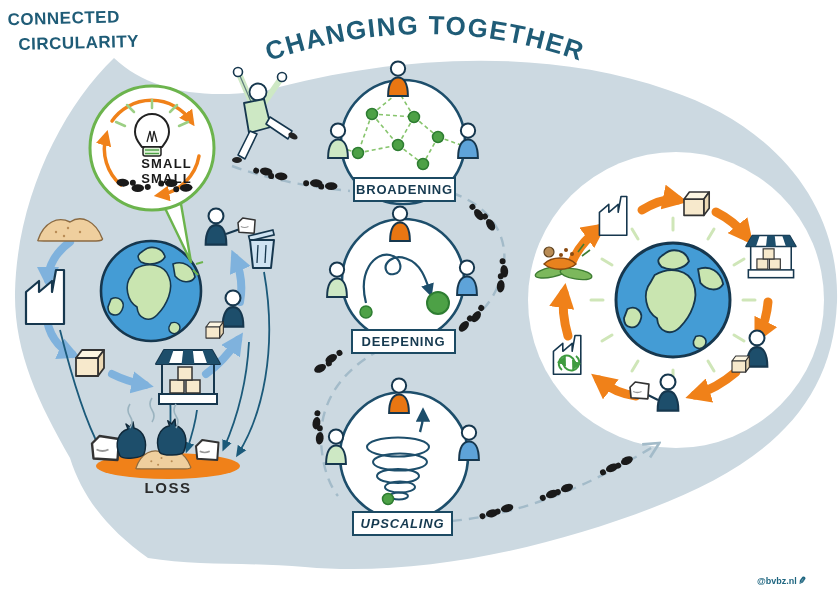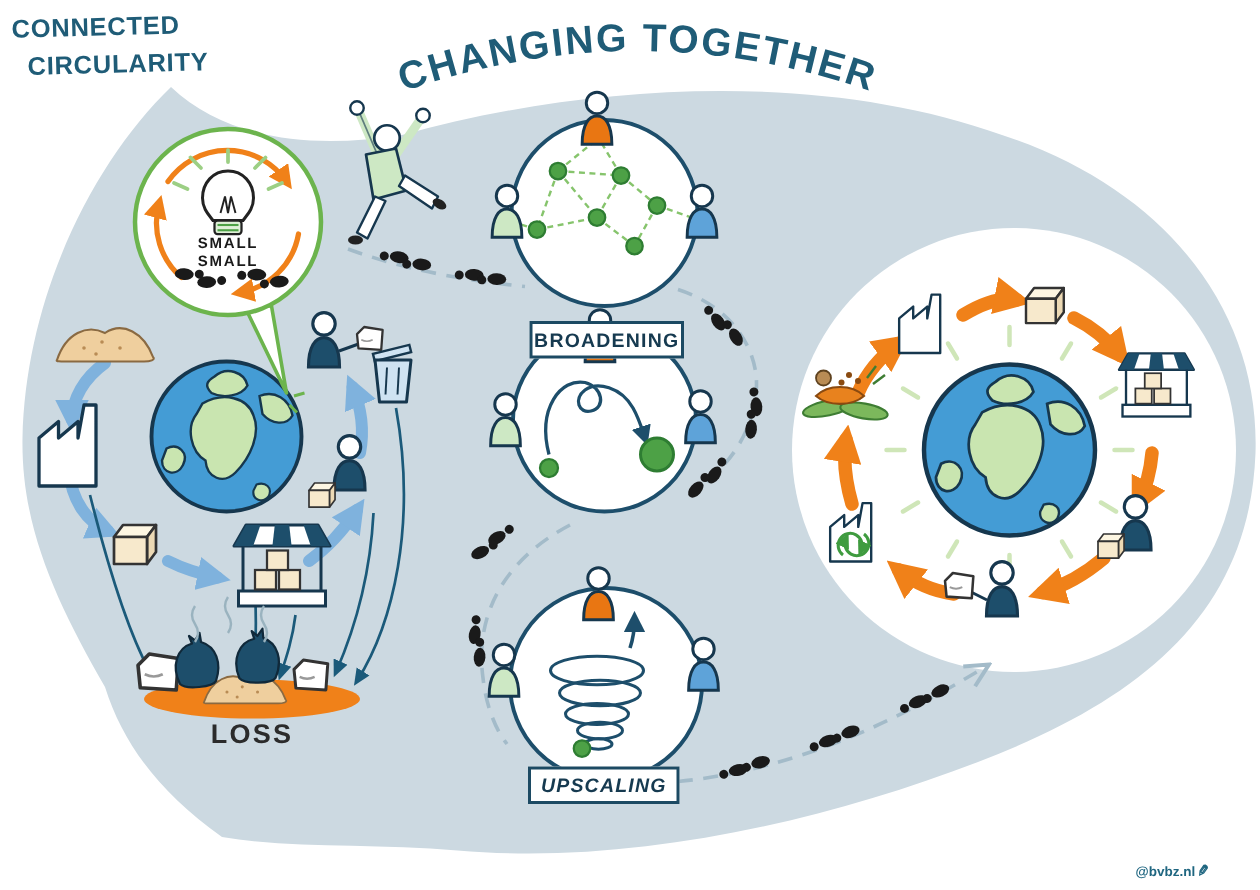--- a/index.html
+++ b/index.html
@@ -3,28 +3,28 @@
 <meta charset="utf-8">
 <style>
   html,body{margin:0;padding:0;background:#fff;}
   .canvas{position:relative;width:840px;height:593px;background:#fff;overflow:hidden;
           font-family:"Liberation Sans",sans-serif;}
   .canvas svg.scene{position:absolute;left:0;top:0;}
   .txt{position:absolute;z-index:5;}
   .brand{left:8px;top:6px;width:170px;color:#1f5c77;font-weight:bold;font-size:17px;
          letter-spacing:.5px;transform:rotate(-1.5deg);line-height:1.45;}
   .brand .l2{display:block;margin-left:10px;}
-  .smallwins{left:112px;top:157px;width:80px;text-align:center;color:#1a1a1a;
-             font-weight:bold;font-size:10px;letter-spacing:1.2px;line-height:1.15;}
+  .smallwins{left:112px;top:157px;width:80px;text-align:right;color:#1a1a1a;
+             font-weight:bold;font-size:13px;letter-spacing:1.2px;line-height:1.15;}
   .smallwins span{display:block;}
   .steplabel{position:absolute;z-index:5;display:flex;align-items:center;justify-content:center;
              background:#fff;border:2px solid #1c4a63;color:#163a50;font-size:13px;
              font-weight:bold;letter-spacing:.8px;}
   .losslbl{left:128px;top:479px;width:80px;text-align:center;color:#2b2b2b;
-           font-size:18px;font-weight:bold;letter-spacing:1.5px;}
+           font-size:15px;font-weight:bold;letter-spacing:1.5px;}
   .watermark{left:757px;top:575px;color:#1f6680;font-size:9px;font-weight:bold;
              border-bottom:1.5px solid #1f6680;padding-bottom:17px;display:flex;gap:1px;align-items:center;}
   .watermark .pen{display:inline-block;transform:scaleX(-1) rotate(10deg);font-size:10px;}
 </style>
 </head>
 <body>
 
 <div class="canvas">
 
 <svg class="scene" width="840" height="593" viewBox="0 0 840 593">
@@ -376,21 +376,22 @@
 <div class="txt brand">
   <span class="l1">CONNECTED</span>
   <span class="l2">CIRCULARITY</span>
 </div>
 
 <div class="txt smallwins">
   <span>SMALL</span>
   <span>SMALL</span>
 </div>
 
-<div class="steplabel" style="left:353px;top:177px;width:99px;height:21px;margin-top:37px;">BROADENING</div>
+<div class="steplabel" style="left:353px;top:177px;width:99px;height:21px;">BROADENING</div>
+<div class="steplabel" style="left:351px;top:329px;width:101px;height:21px;">DEEPENING</div>
 <div class="steplabel" style="left:352px;top:511px;width:97px;height:21px;font-style:italic;">UPSCALING</div>
 
 <div class="txt losslbl">LOSS</div>
 
 <div class="txt watermark">
   <span>@bvbz.nl</span>
   <span class="pen">✎</span>
 </div>
 
 </div>

